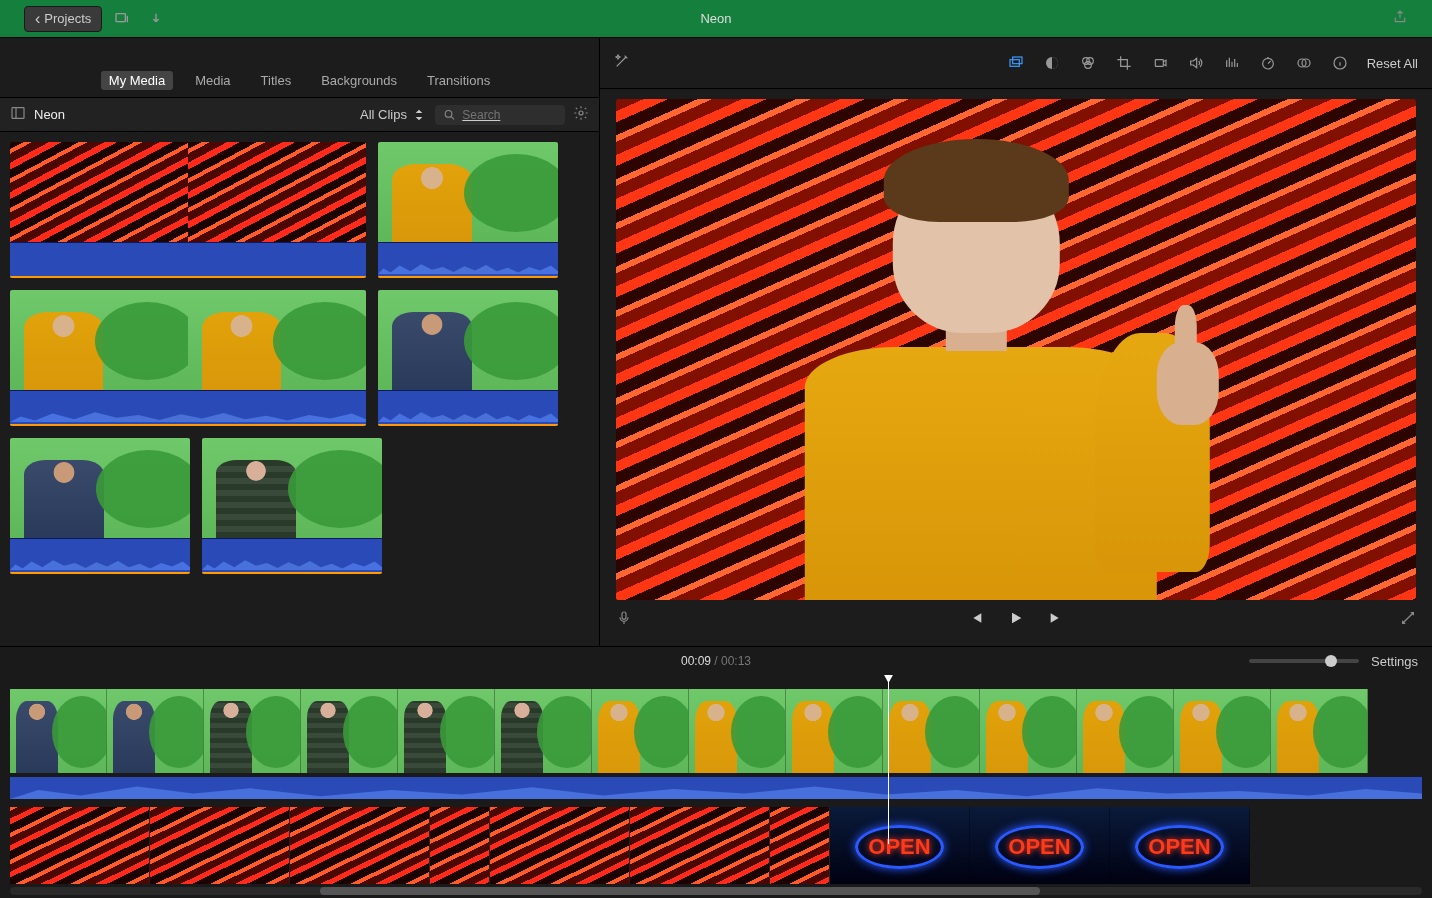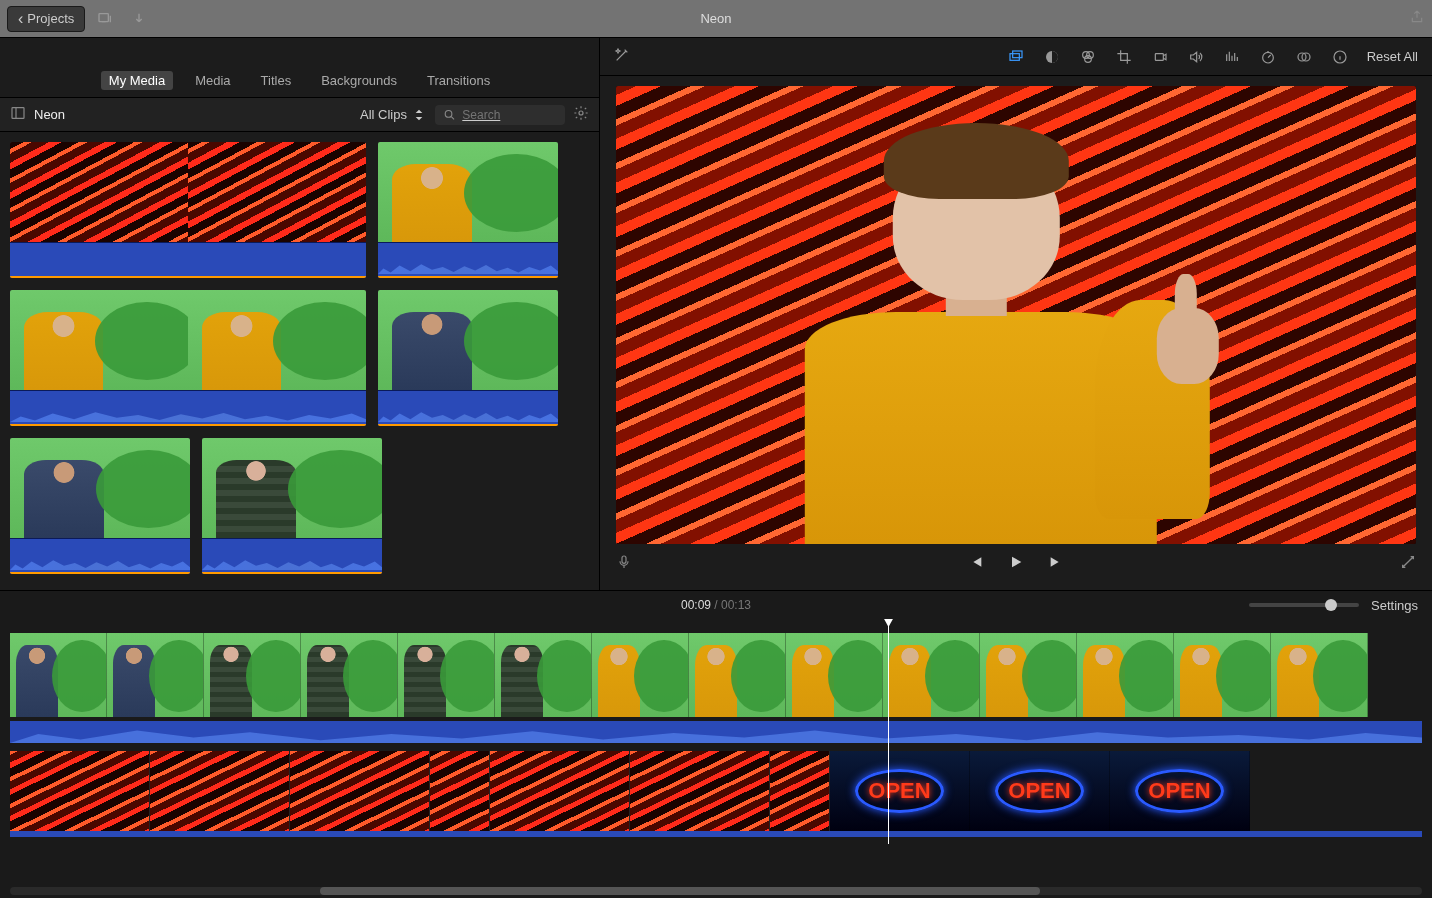--- a/index.html
+++ b/index.html
@@ -1,19 +1,19 @@
 <!DOCTYPE html>
 <html><head>
   <meta charset="utf-8">
   <style>
     * { margin: 0; padding: 0; box-sizing: border-box; font-family: -apple-system, BlinkMacSystemFont, "Helvetica Neue", sans-serif; }
     body { background: #1a1a1a; color: #ccc; width: 1432px; height: 898px; overflow: hidden; display: flex; flex-direction: column; }
     
     
-    .top-toolbar { height: 38px; background: #737373; border-bottom: 1px solid #000; display: flex; align-items: center; padding: 0 7px; position: relative; }
+    .top-toolbar { height: 38px; background: #15803d; border-bottom: 1px solid #000; display: flex; align-items: center; padding: 0 24px; position: relative; }
     .back-btn { background: #3a3a3a; border: 1px solid #1a1a1a; border-radius: 4px; padding: 3px 10px; color: #ccc; font-size: 13px; display: flex; align-items: center; gap: 4px; cursor: pointer; }
     .back-btn::before { content: "‹"; font-size: 16px; }
     .tb-icon { width: 28px; height: 22px; margin-left: 6px; display: flex; align-items: center; justify-content: center; color: #999; cursor: pointer; }
     .proj-title { position: absolute; left: 50%; transform: translateX(-50%); font-size: 13px; color: #ddd; }
     .share-btn { margin-left: auto; color: #888; cursor: pointer; }
 
     
     .main-split { flex: 1; display: flex; min-height: 0; }
     .left-pane { width: 600px; display: flex; flex-direction: column; background: #1c1c1c; border-right: 1px solid #000; }
     .right-pane { flex: 1; display: flex; flex-direction: column; background: #1c1c1c; }
@@ -45,21 +45,21 @@
     .thumb.green .person { position: absolute; left: 8%; bottom: 0; width: 44%; height: 78%; }
     .person.yellow { background: radial-gradient(circle at 50% 18%, #d8b28a 0 14%, transparent 15%), linear-gradient(#e2a20a, #d8980a); border-radius: 30% 30% 0 0 / 20% 20% 0 0; }
     .person.bluegrey { background: radial-gradient(circle at 50% 16%, #c89a78 0 13%, transparent 14%), linear-gradient(#3a4a6a, #2a3a5a); border-radius: 28% 28% 0 0 / 18% 18% 0 0; }
     .person.plaid { background: radial-gradient(circle at 50% 14%, #d8b09a 0 12%, transparent 13%), repeating-linear-gradient(0deg,#2a3a2a 0 6px,#3a4a3a 6px 12px); border-radius: 26% 26% 0 0 / 16% 16% 0 0; }
     .wave-strip { height: 36px; background: #2a4ab8; position: relative; border-top: 1px solid #0a1a5a; }
     .wave-strip::before { content: ""; position: absolute; left: 0; right: 0; bottom: 0; height: 2px; background: #ff9a00; }
     .wave-strip::after { content: ""; position: absolute; left: 0; right: 0; bottom: 4px; height: 14px; background: linear-gradient(to right, rgba(90,140,255,.6), rgba(120,170,255,.4), rgba(90,140,255,.6)); clip-path: polygon(0 100%, 3% 60%, 7% 90%, 12% 40%, 18% 80%, 24% 30%, 30% 70%, 36% 50%, 42% 85%, 48% 45%, 54% 75%, 60% 35%, 66% 80%, 72% 55%, 78% 90%, 84% 50%, 90% 75%, 96% 40%, 100% 80%, 100% 100%); }
     .media-clip.double.first .wave-strip::after { display: none; }
 
     
-    .adjust-bar { height: 38px; display: flex; align-items: center; padding: 0 14px; gap: 18px; border-bottom: 1px solid #000; }
+    .adjust-bar { height: 51px; display: flex; align-items: center; padding: 0 14px; gap: 18px; border-bottom: 1px solid #000; }
     .wand-btn { color: #999; cursor: pointer; margin-right: 10px; }
     .adjust-spacer { flex: 1; }
     .adj-icon { color: #999; cursor: pointer; width: 18px; height: 18px; display: flex; align-items: center; justify-content: center; }
     .adj-icon.active { color: #3a9aff; }
     .reset-btn { color: #ccc; font-size: 13px; margin-left: auto; cursor: pointer; }
 
     
     .viewer-wrap { flex: 1; display: flex; flex-direction: column; padding: 10px 16px 6px; min-height: 0; }
     .viewer { flex: 1; background: #000; position: relative; overflow: hidden; border-radius: 2px; }
     .viewer .bg-neon { position: absolute; inset: -10%; background: repeating-linear-gradient(-24deg, #ff3a1a 0 10px, #7a1200 10px 22px, #ff6a3a 22px 28px, #2a0600 28px 40px); filter: saturate(1.1); }
@@ -70,21 +70,21 @@
     .subject .thumb-up { position: absolute; bottom: 52%; right: 1%; width: 5%; height: 12%; background: #d8b090; border-radius: 40% 40% 20% 20%; }
     .subject .neck { position: absolute; bottom: 54%; left: 42%; width: 14%; height: 8%; background: #d8b090; }
     .subject .head { position: absolute; bottom: 58%; left: 30%; width: 38%; height: 36%; background: #e2c2a8; border-radius: 46% 46% 42% 42%; }
     .subject .hair { position: absolute; bottom: 82%; left: 28%; width: 42%; height: 18%; background: #5a3a1a; border-radius: 50% 50% 30% 30%; }
     .viewer-controls { height: 40px; display: flex; align-items: center; justify-content: center; gap: 24px; color: #ccc; position: relative; }
     .mic-btn { position: absolute; left: 0; color: #888; cursor: pointer; }
     .full-btn { position: absolute; right: 0; color: #888; cursor: pointer; }
     .play-btn, .prev-btn, .next-btn { cursor: pointer; }
 
     
-    .timeline-wrap { height: 308px; background: #1a1a1a; border-top: 1px solid #000; display: flex; flex-direction: column; }
+    .timeline-wrap { height: 252px; background: #1a1a1a; border-top: 1px solid #000; display: flex; flex-direction: column; }
     .tl-header { height: 28px; display: flex; align-items: center; padding: 0 14px; position: relative; }
     .tl-time { position: absolute; left: 50%; transform: translateX(-50%); font-size: 12px; color: #ddd; }
     .tl-time .dur { color: #777; }
     .tl-zoom-wrap { margin-left: auto; display: flex; align-items: center; gap: 12px; }
     .tl-zoom { width: 110px; height: 4px; background: #444; border-radius: 2px; position: relative; }
     .tl-zoom::after { content: ""; position: absolute; right: 22px; top: -4px; width: 12px; height: 12px; background: #ccc; border-radius: 50%; }
     .tl-settings { color: #ccc; font-size: 13px; cursor: pointer; }
     .tl-body { flex: 1; position: relative; padding: 14px 10px 10px; overflow: hidden; }
     .tl-track { display: flex; height: 84px; margin-bottom: 4px; }
     .tl-frame { flex: 0 0 97px; background: #333; position: relative; overflow: hidden; border-right: 1px solid rgba(0,0,0,.3); }

